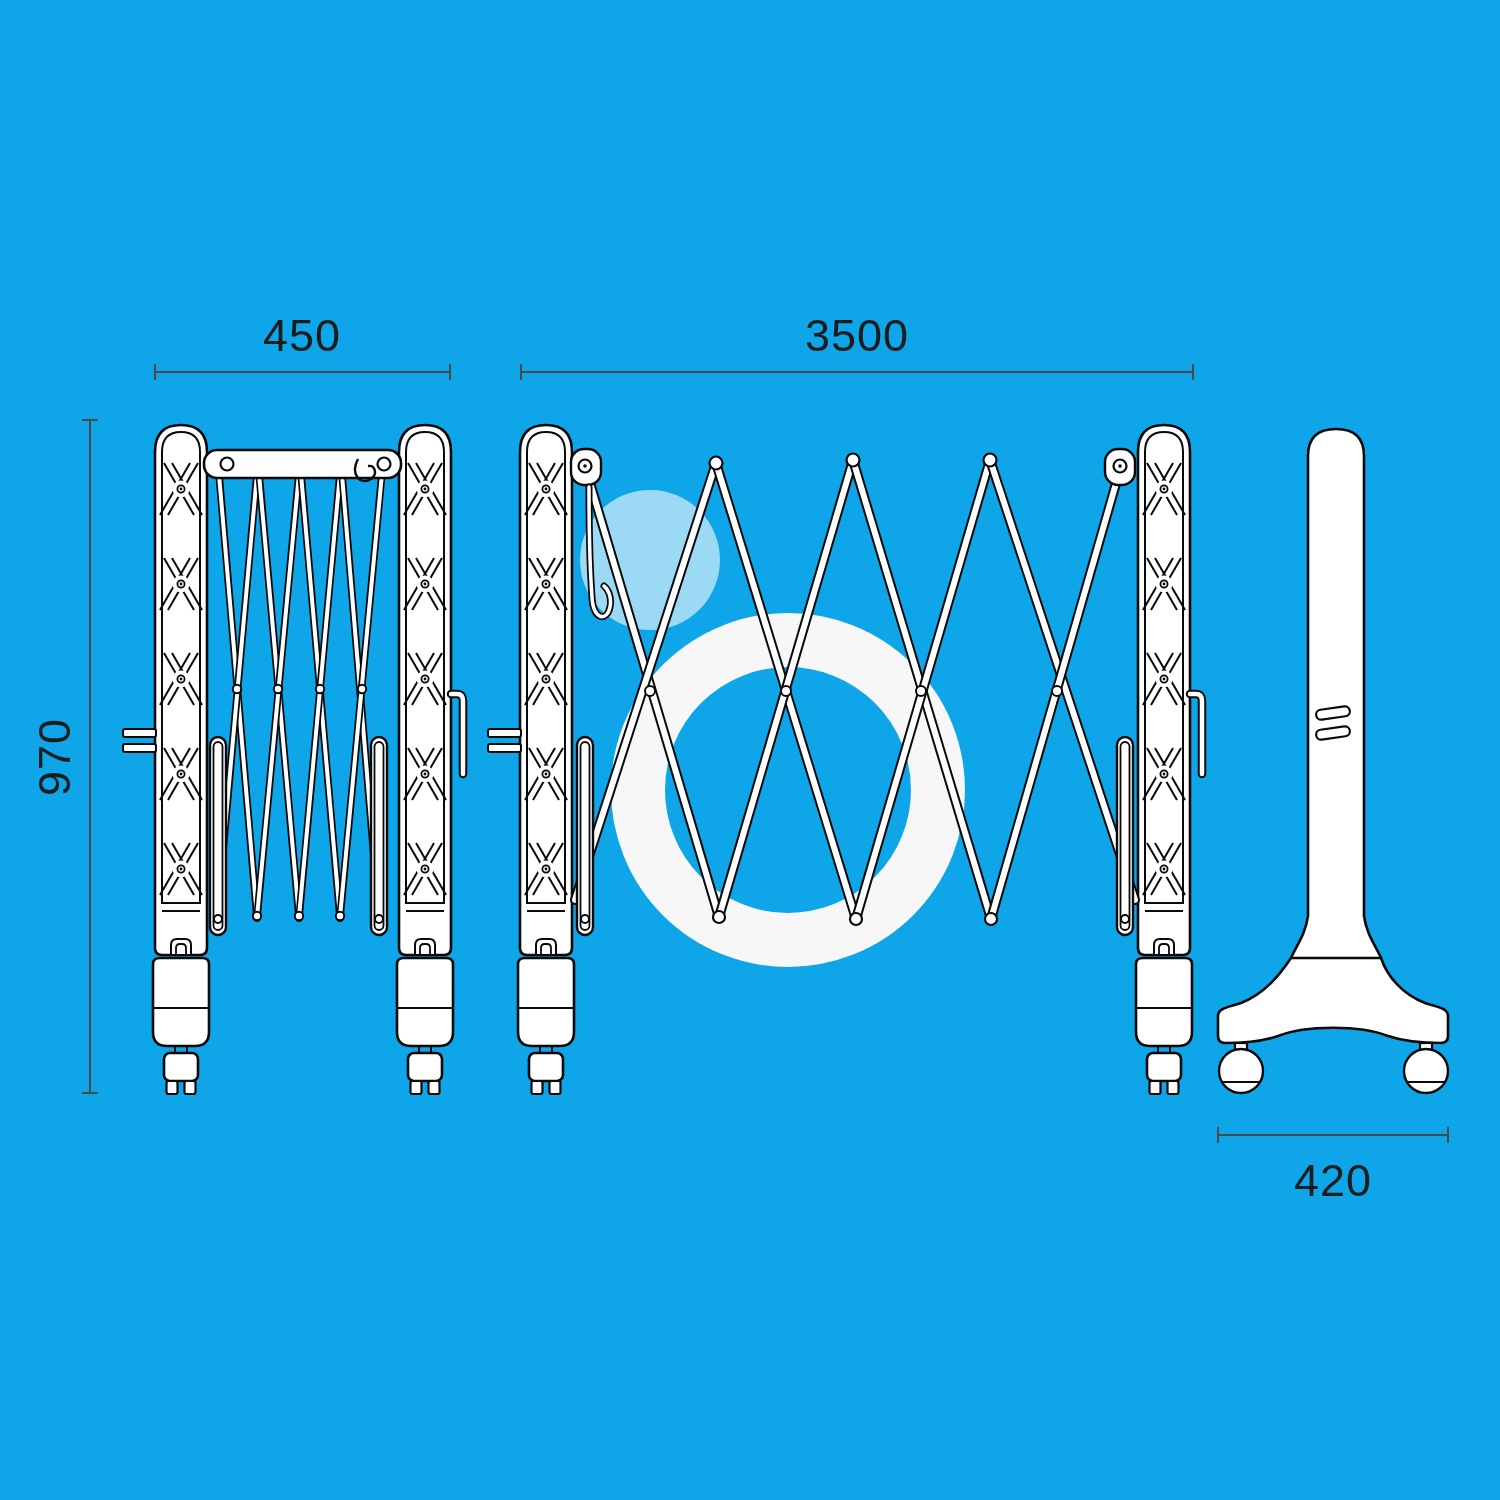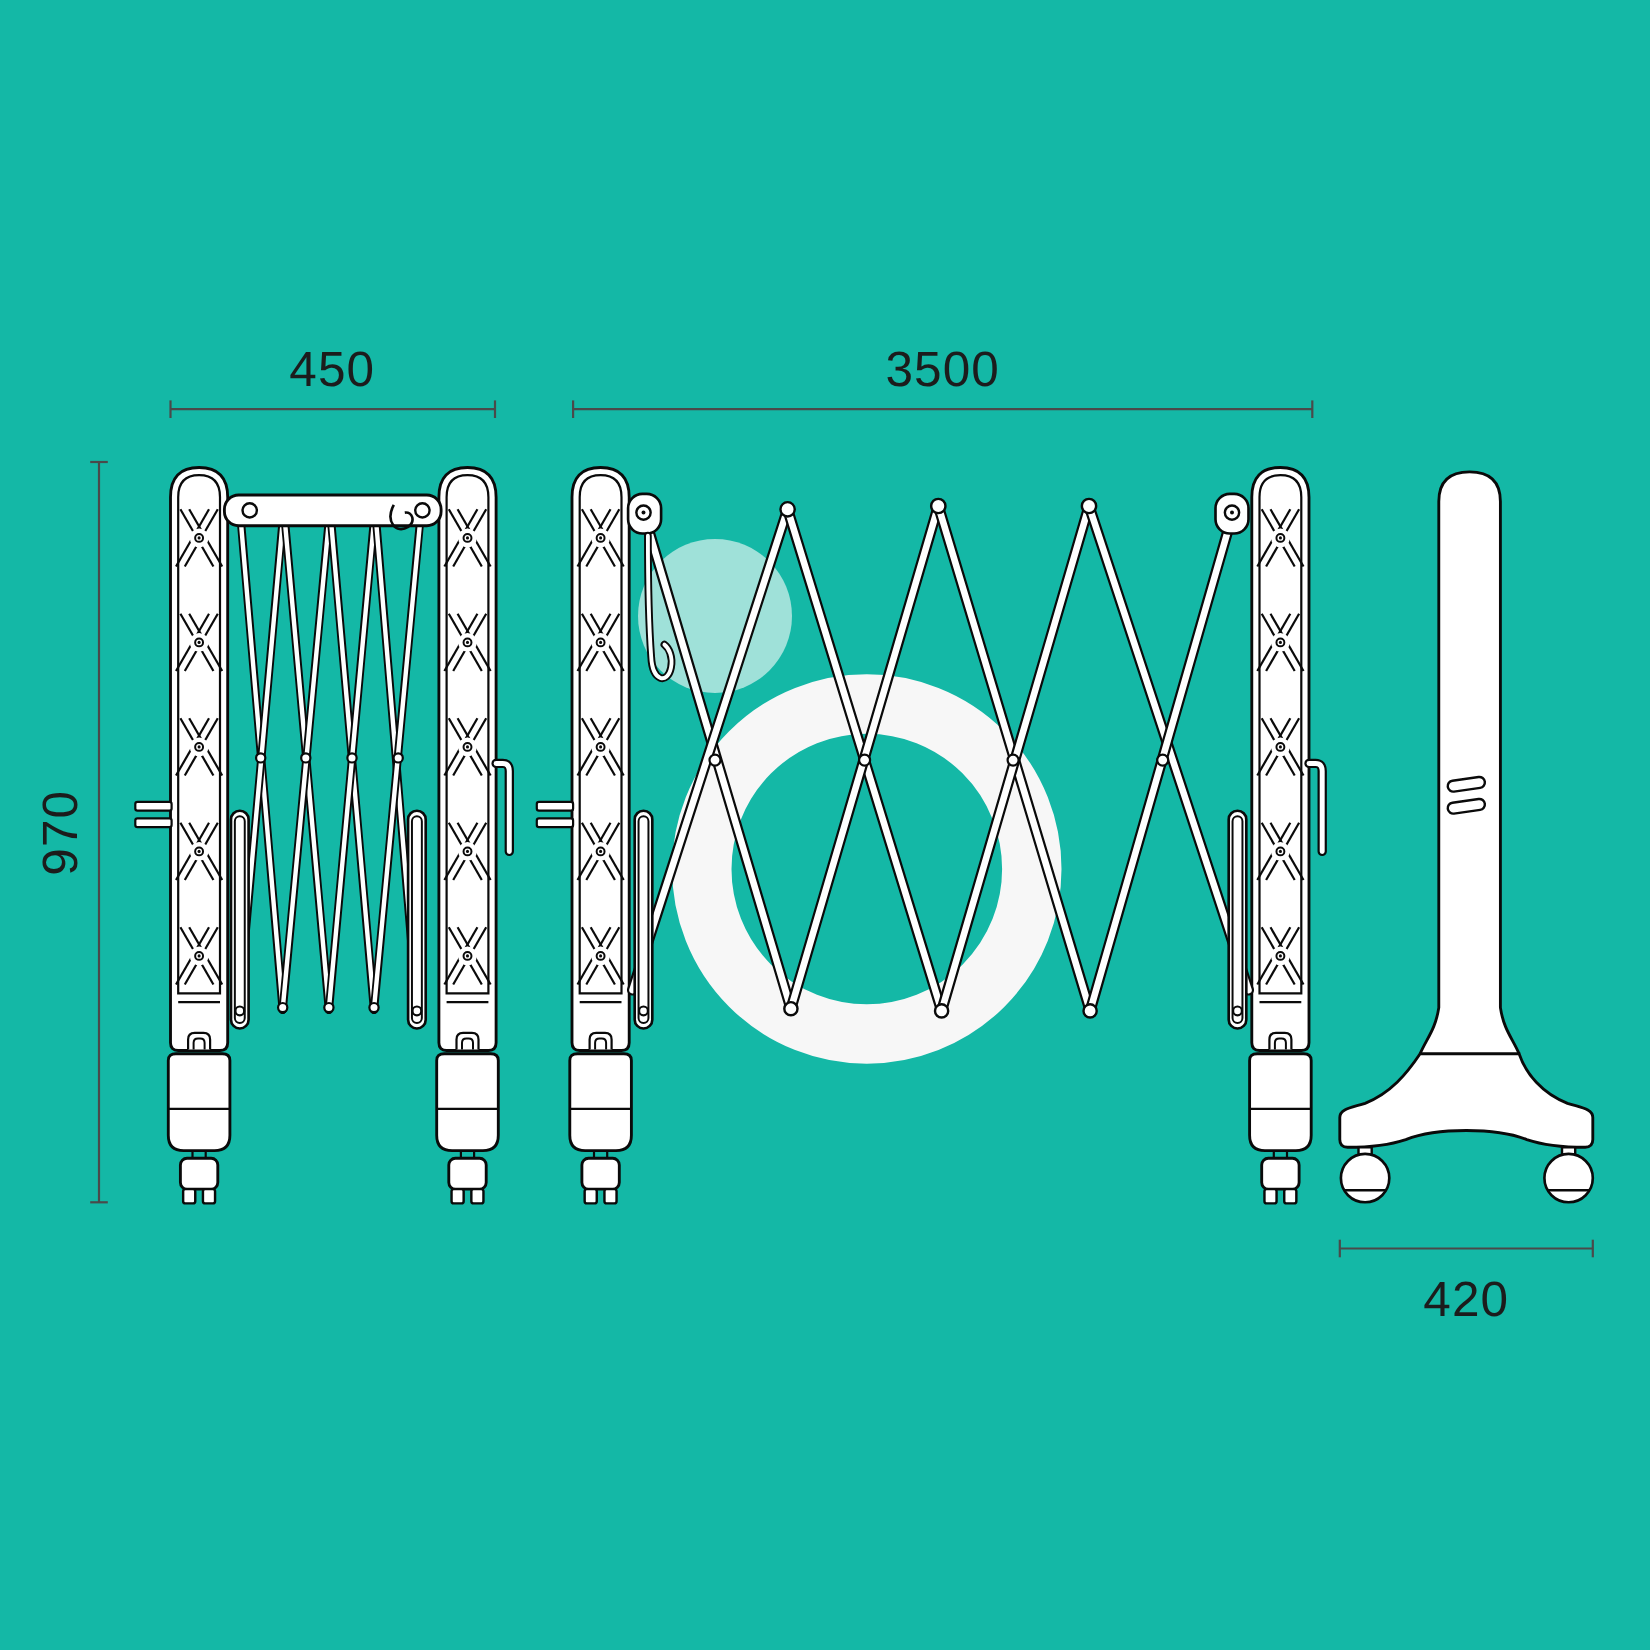--- a/index.html
+++ b/index.html
@@ -1,16 +1,16 @@
 <!DOCTYPE html>
 <html><head>
 <meta charset="utf-8">
 <style>
   html,body{margin:0;padding:0;background:#ffffff;}
-  .stage{width:1500px;height:1500px;background:#14b8a6;position:relative;font-family:"Liberation Sans",sans-serif;}
+  .stage{width:1500px;height:1500px;background:#0ea5e9;position:relative;font-family:"Liberation Sans",sans-serif;}
   svg{display:block;}
   text.dim{font-family:"Liberation Sans",sans-serif;font-size:45px;fill:#1c1c1c;letter-spacing:1px;}
   .ln{stroke:#0a0a0a;fill:none;}
   .fw{fill:#ffffff;stroke:#0a0a0a;}
   .dimln{stroke:#4a4a4a;stroke-width:2;fill:none;}
 </style>
 </head>
 <body>
 
 <div class="stage">

